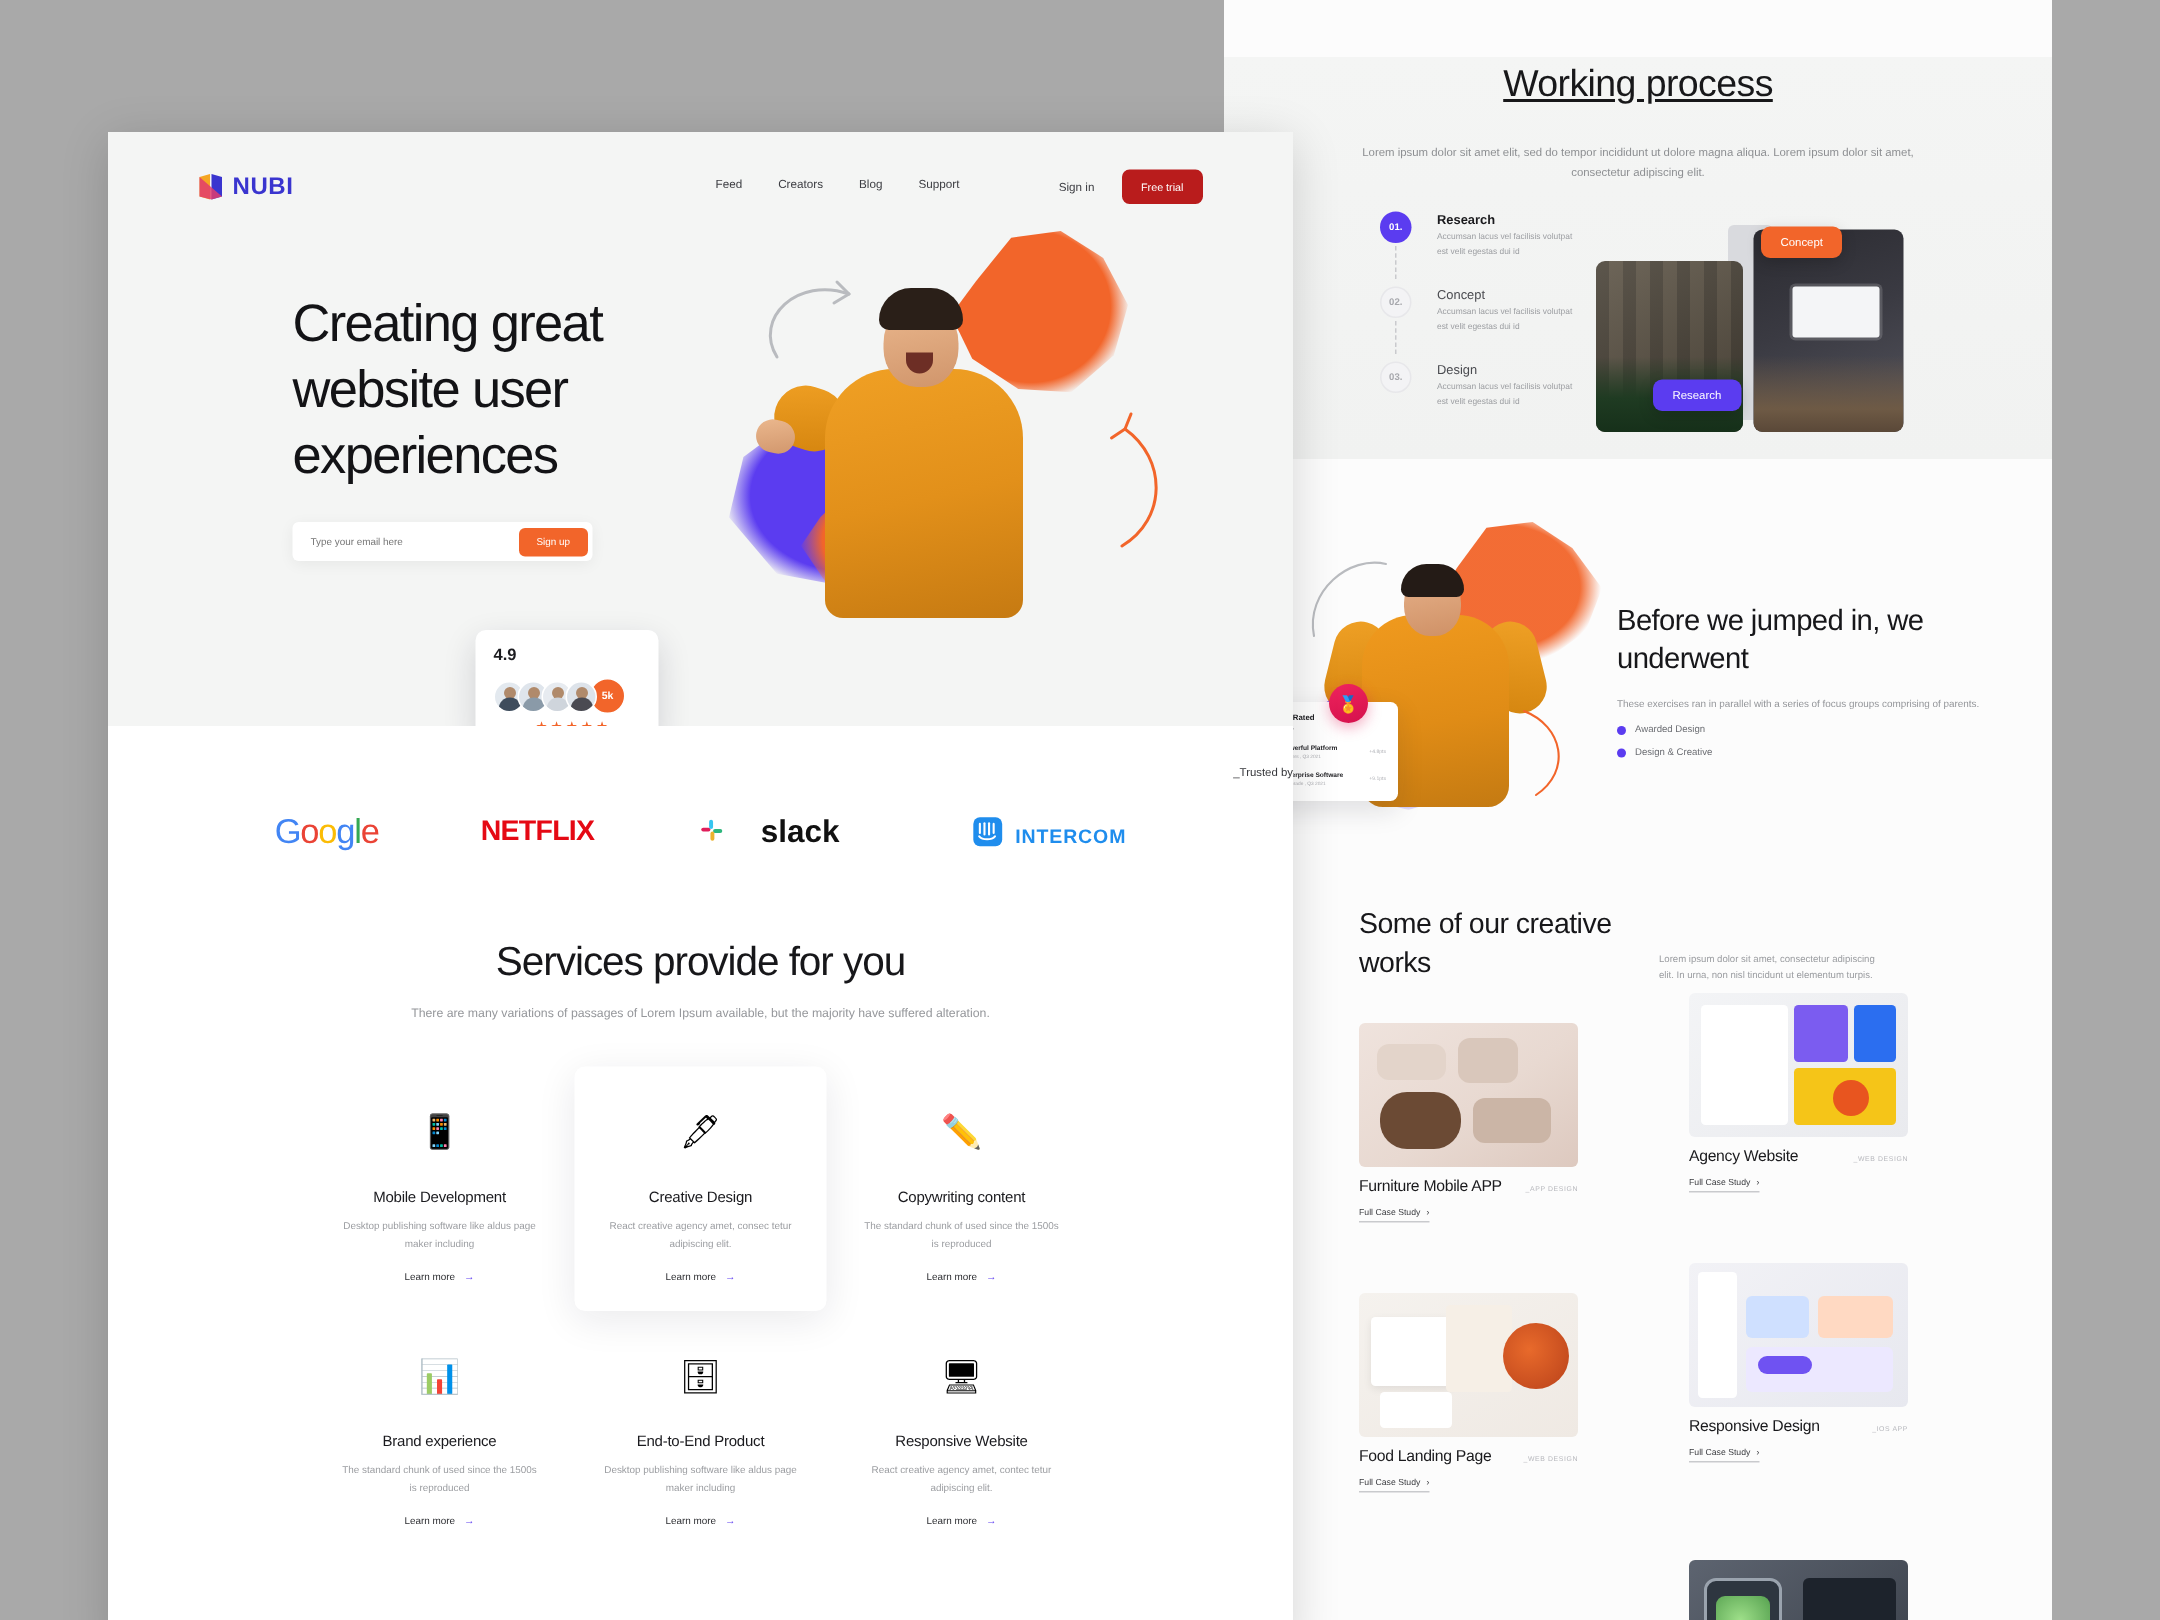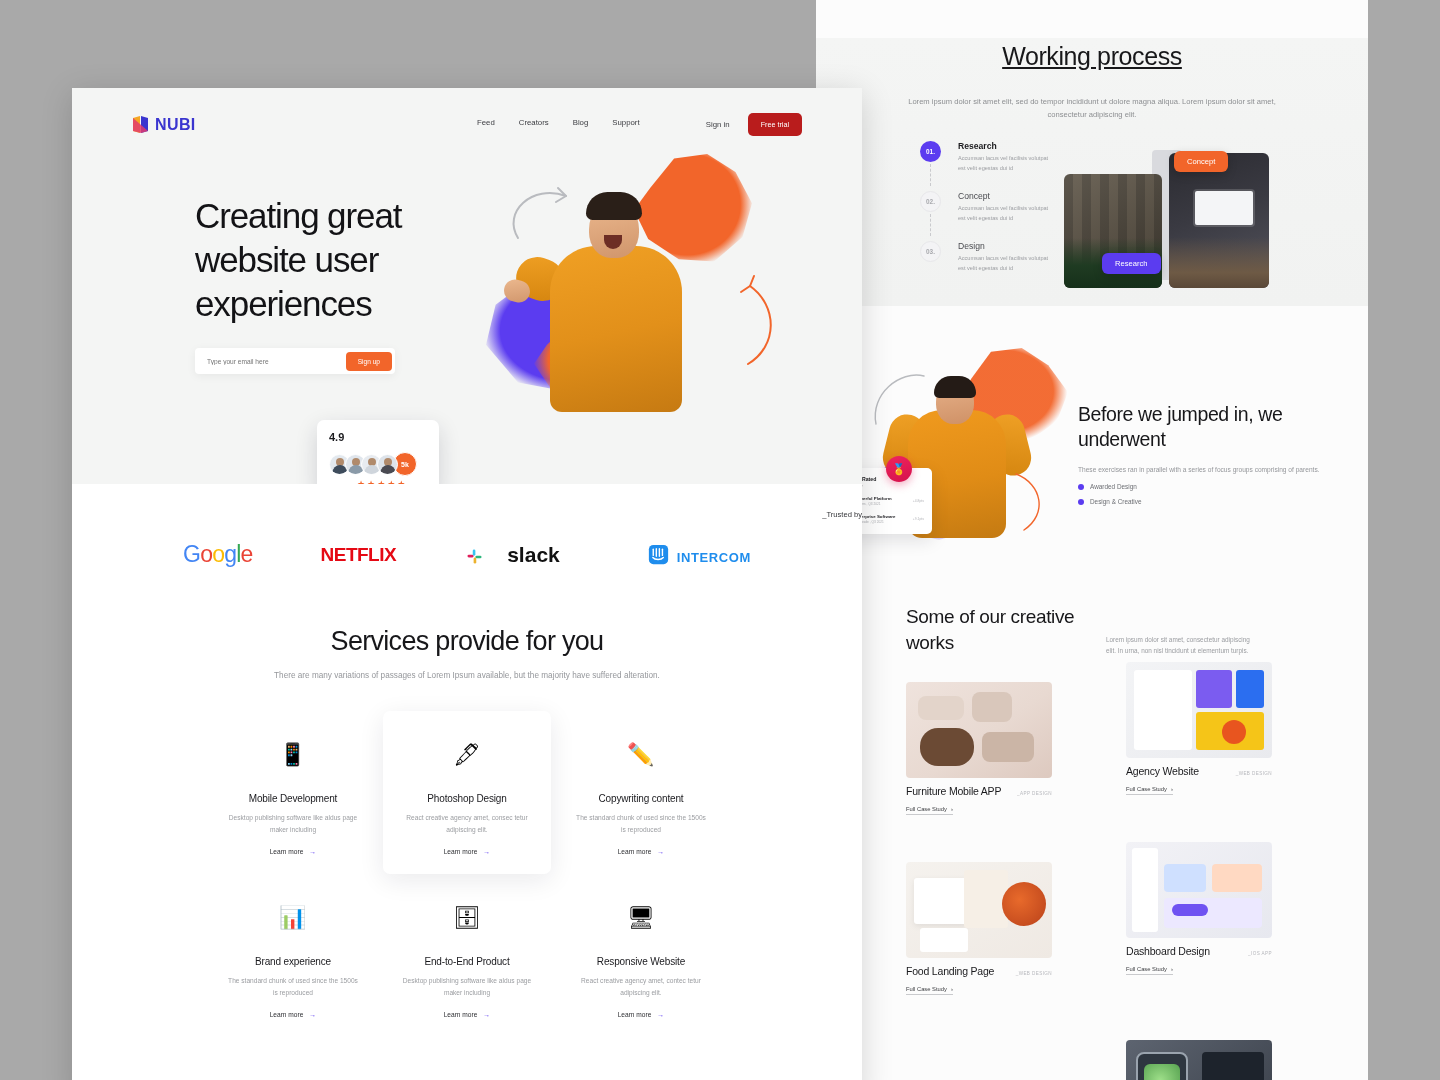--- a/index.html
+++ b/index.html
@@ -282,21 +282,21 @@
     margin-left: -5px; border: 1.5px solid #fff; flex: none;
   }
   .stars { margin-top: 3px; margin-left: 28px; color: #f2652a; font-size: 9px; letter-spacing: 2px; }
 
   
   .trusted { position: relative; margin-top: 0; padding-top: 26px; background: #fff; }
   .trusted-label { text-align: right; font-size: 7.6px; color: #35363a; font-weight: 500; }
   .logos { display: flex; align-items: center; justify-content: center; gap: 68px; margin-top: 22px; }
   .g-google { font-size: 23px; font-weight: 500; letter-spacing: -0.8px; }
   .g-netflix { font-size: 19px; font-weight: 800; color: #e50914; letter-spacing: -0.5px; }
-  .g-slack { display: flex; align-items: flex-end; gap: 22px; font-size: 21px; font-weight: 700; color: #111; }
+  .g-slack { display: flex; align-items: flex-start; gap: 22px; font-size: 21px; font-weight: 700; color: #111; }
   .g-intercom { display: flex; align-items: flex-end; gap: 8px; font-size: 13px; font-weight: 600; color: #1f8ded; letter-spacing: .6px; padding-left: 20px; }
 
   
   .services { margin-top: 58px; text-align: center; }
   .services h2 { font-size: 27px; font-weight: 500; color: #17171a; letter-spacing: -0.7px; }
   .services p { font-size: 8.2px; color: #95979b; line-height: 1.72; margin-top: 12px; }
   .cards { display: grid; grid-template-columns: repeat(3,168px); gap: 0px 6px;
            justify-content: center; margin-top: 28px; }
   .card { padding: 22px 16px 16px; border-radius: 7px; text-align: center; background: transparent; }
   .card.raised { background: #fff; box-shadow: 0 6px 26px rgba(25,25,45,.09); }
@@ -459,21 +459,21 @@
 
       <div class="wcard" style="left:310px; top:246px; width:146px;">
         <div class="wthumb th-dash" style="height:96px;">
           <div class="blob" style="position:absolute;left:6px;top:6px;width:26px;height:84px;background:#fff;border-radius:3px;"></div>
           <div class="blob" style="position:absolute;left:38px;top:22px;width:42px;height:28px;background:#cfe0ff;border-radius:4px;"></div>
           <div class="blob" style="position:absolute;left:86px;top:22px;width:50px;height:28px;background:#ffd9c2;border-radius:4px;"></div>
           <div class="blob" style="position:absolute;left:38px;top:56px;width:98px;height:30px;background:#ece8ff;border-radius:4px;"></div>
           <div class="blob" style="position:absolute;left:46px;top:62px;width:36px;height:12px;background:#6f52f2;border-radius:6px;"></div>
         </div>
         <div class="wtitle-row">
-          <span class="wtitle">Dashboard Design</span>
+          <span class="wtitle">Responsive Design</span>
           <span class="wtag">_IOS APP</span>
         </div>
         <span class="wlink">
           <span>Full Case Study</span>
           <span>›</span>
         </span>
       </div>
 
       <div class="wcard" style="left:310px; top:444px; width:146px;">
         <div class="wthumb th-mobile" style="height:60px;">
@@ -590,21 +590,21 @@
           <h3>Mobile Development</h3>
           <div class="desc">Desktop publishing software like aldus page maker including</div>
           <span class="more">
             <span>Learn more</span>
             <span class="arw">→</span>
           </span>
         </div>
 
         <div class="card raised">
           <div class="card-icon">🖋</div>
-          <h3>Photoshop Design</h3>
+          <h3>Creative Design</h3>
           <div class="desc">React creative agency  amet, consec tetur adipiscing elit.</div>
           <span class="more">
             <span>Learn more</span>
             <span class="arw">→</span>
           </span>
         </div>
 
         <div class="card">
           <div class="card-icon">✏️</div>
           <h3>Copywriting content</h3>

